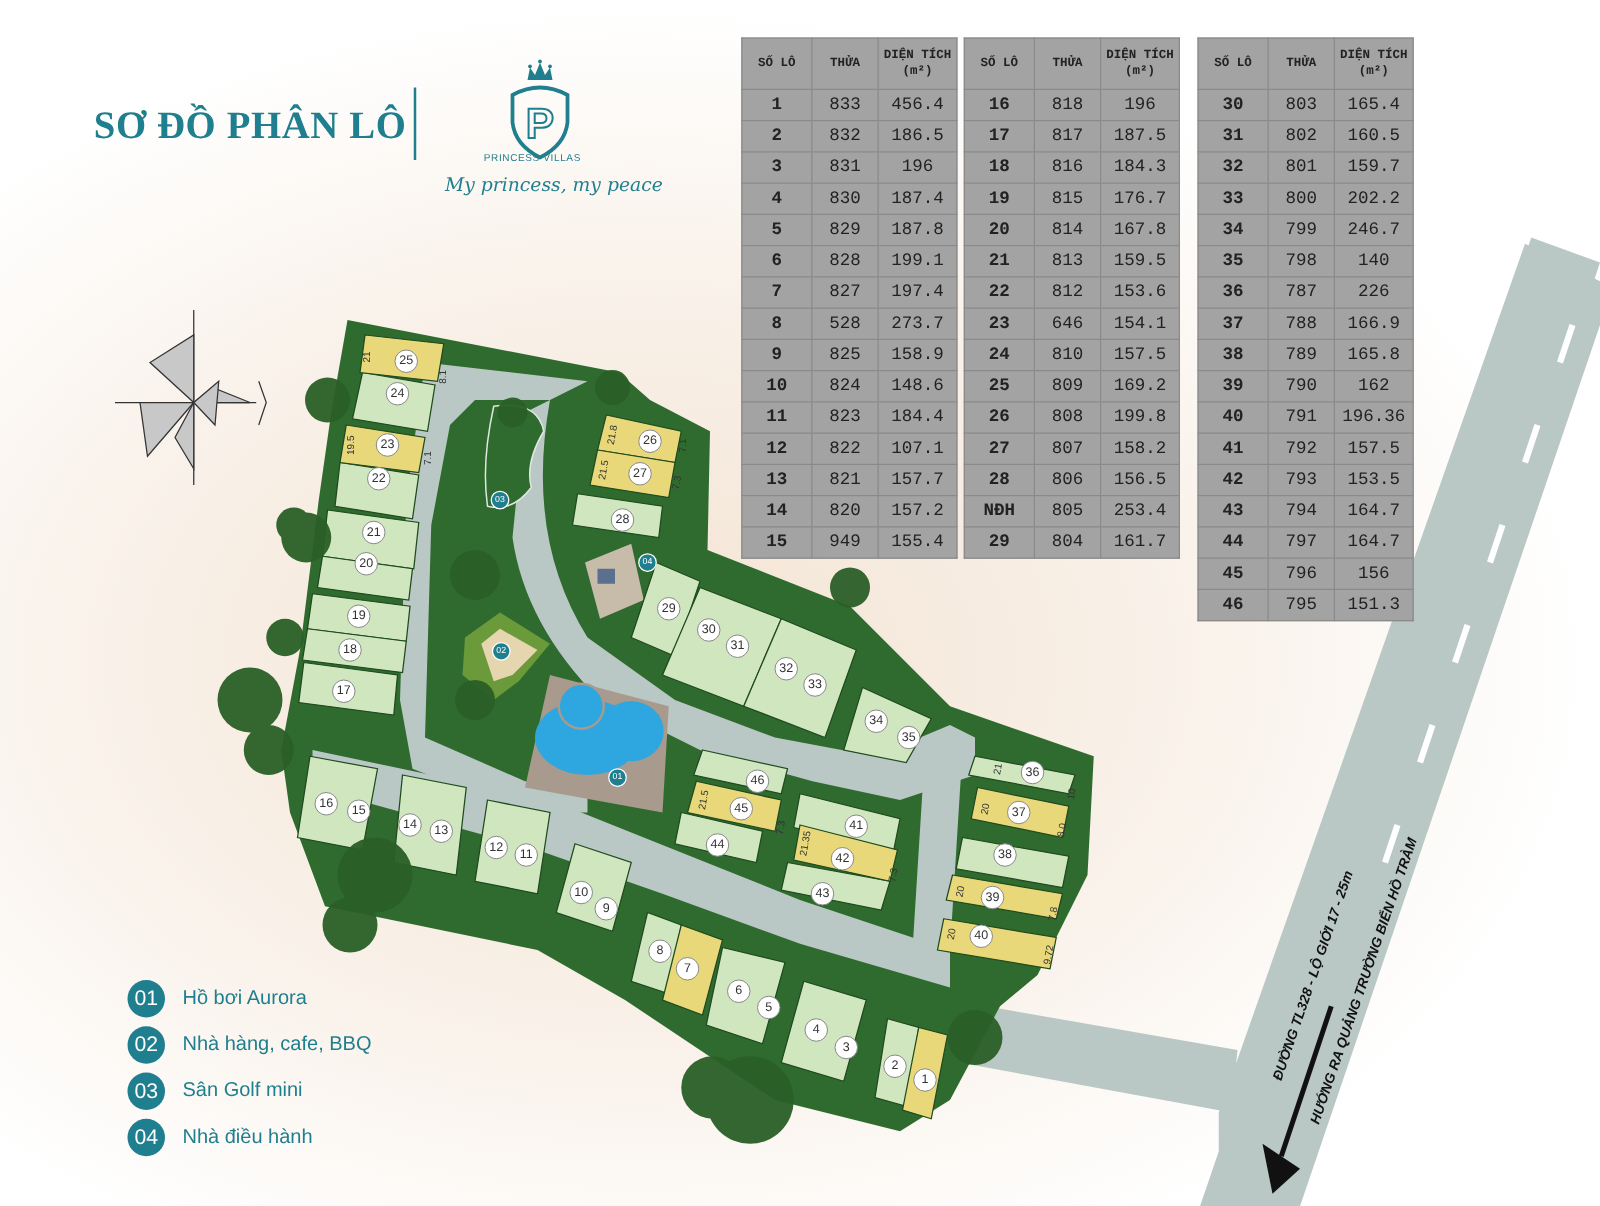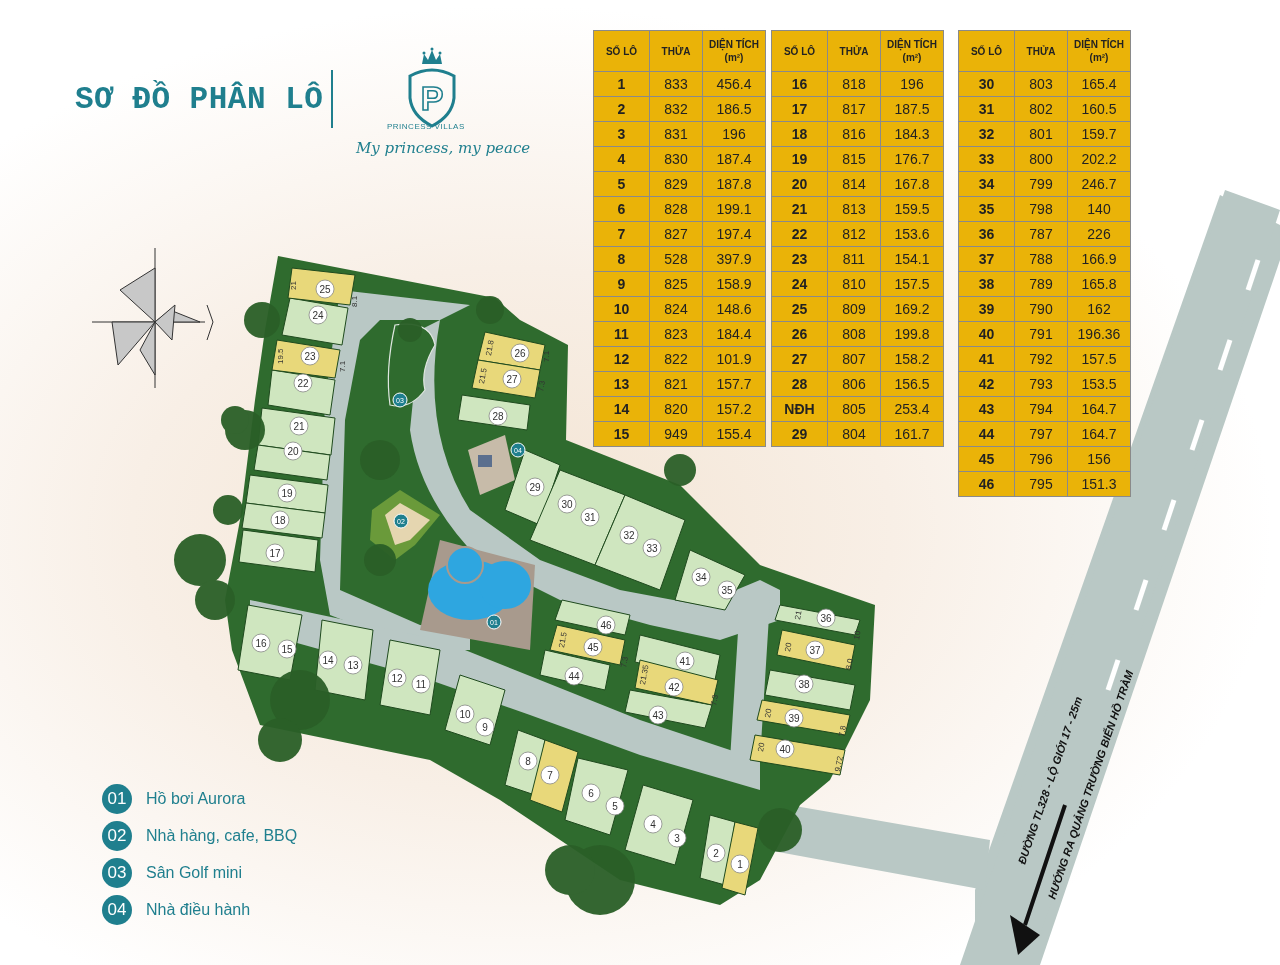--- a/index.html
+++ b/index.html
@@ -3,28 +3,28 @@
 <meta charset="utf-8">
 <style>
   html, body { margin: 0; padding: 0; }
   body {
     width: 1280px; height: 965px; position: relative; overflow: hidden;
     font-family: "Liberation Sans", sans-serif;
     background: radial-gradient(ellipse at 40% 55%, #f3e4d3 0%, #f8efe6 35%, #ffffff 70%);
   }
   .title {
     position: absolute; left: 75px; top: 82px; font-size: 31px; font-weight: bold;
-    color: #1f7f8e; letter-spacing: 0.5px; font-family: Liberation Mono, monospace; text-align: right;
+    color: #1f7f8e; letter-spacing: 0.5px; font-family: Liberation Serif, serif; text-align: right;
   }
   .divider { position: absolute; left: 331px; top: 70px; width: 2px; height: 58px; background: #1f7f8e; }
   .logo { position: absolute; left: 352px; top: 40px; width: 160px; height: 130px; }
   .logo-brand { position: absolute; left: 387px; top: 122px; width: 90px; text-align: left; font-size: 8px; color: #1f7f8e; letter-spacing: 0.5px; }
   .logo-slogan { position: absolute; left: 356px; top: 139px; font-family: "DejaVu Serif", serif; font-style: italic; font-size: 15px; color: #1f7f8e; text-align: center; }
 
-  table.lots { position: absolute; border-collapse: collapse; background: #eab308; font-family: Liberation Sans, sans-serif; }
+  table.lots { position: absolute; border-collapse: collapse; background: #a3a3a3; font-family: Liberation Mono, monospace; }
   table.lots th, table.lots td { border: 1px solid #8a8a8a; text-align: center; color: #222; }
   table.lots th { font-size: 10px; font-weight: bold; height: 38px; line-height: 13px; }
   table.lots td { font-size: 14px; height: 22px; }
   table.lots td.lot { font-weight: bold; }
   table.lots th:nth-child(1) { width: 53px; }
   table.lots th:nth-child(2) { width: 50px; }
   table.lots th:nth-child(3) { width: 60px; }
 
   .legend { position: absolute; left: 102px; top: 780px; }
   .legend-item { display: flex; align-items: center; height: 37px; }
@@ -356,41 +356,41 @@
         <td>199.1</td>
       </tr>
       <tr>
         <td class="lot">7</td>
         <td>827</td>
         <td>197.4</td>
       </tr>
       <tr>
         <td class="lot">8</td>
         <td>528</td>
-        <td>397.9</td>
+        <td>273.7</td>
       </tr>
       <tr>
         <td class="lot">9</td>
         <td>825</td>
         <td>158.9</td>
       </tr>
       <tr>
         <td class="lot">10</td>
         <td>824</td>
         <td>148.6</td>
       </tr>
       <tr>
         <td class="lot">11</td>
         <td>823</td>
         <td>184.4</td>
       </tr>
       <tr>
         <td class="lot">12</td>
         <td>822</td>
-        <td>101.9</td>
+        <td>107.1</td>
       </tr>
       <tr>
         <td class="lot">13</td>
         <td>821</td>
         <td>157.7</td>
       </tr>
       <tr>
         <td class="lot">14</td>
         <td>820</td>
         <td>157.2</td>
@@ -442,21 +442,21 @@
         <td>813</td>
         <td>159.5</td>
       </tr>
       <tr>
         <td class="lot">22</td>
         <td>812</td>
         <td>153.6</td>
       </tr>
       <tr>
         <td class="lot">23</td>
-        <td>811</td>
+        <td>646</td>
         <td>154.1</td>
       </tr>
       <tr>
         <td class="lot">24</td>
         <td>810</td>
         <td>157.5</td>
       </tr>
       <tr>
         <td class="lot">25</td>
         <td>809</td>

